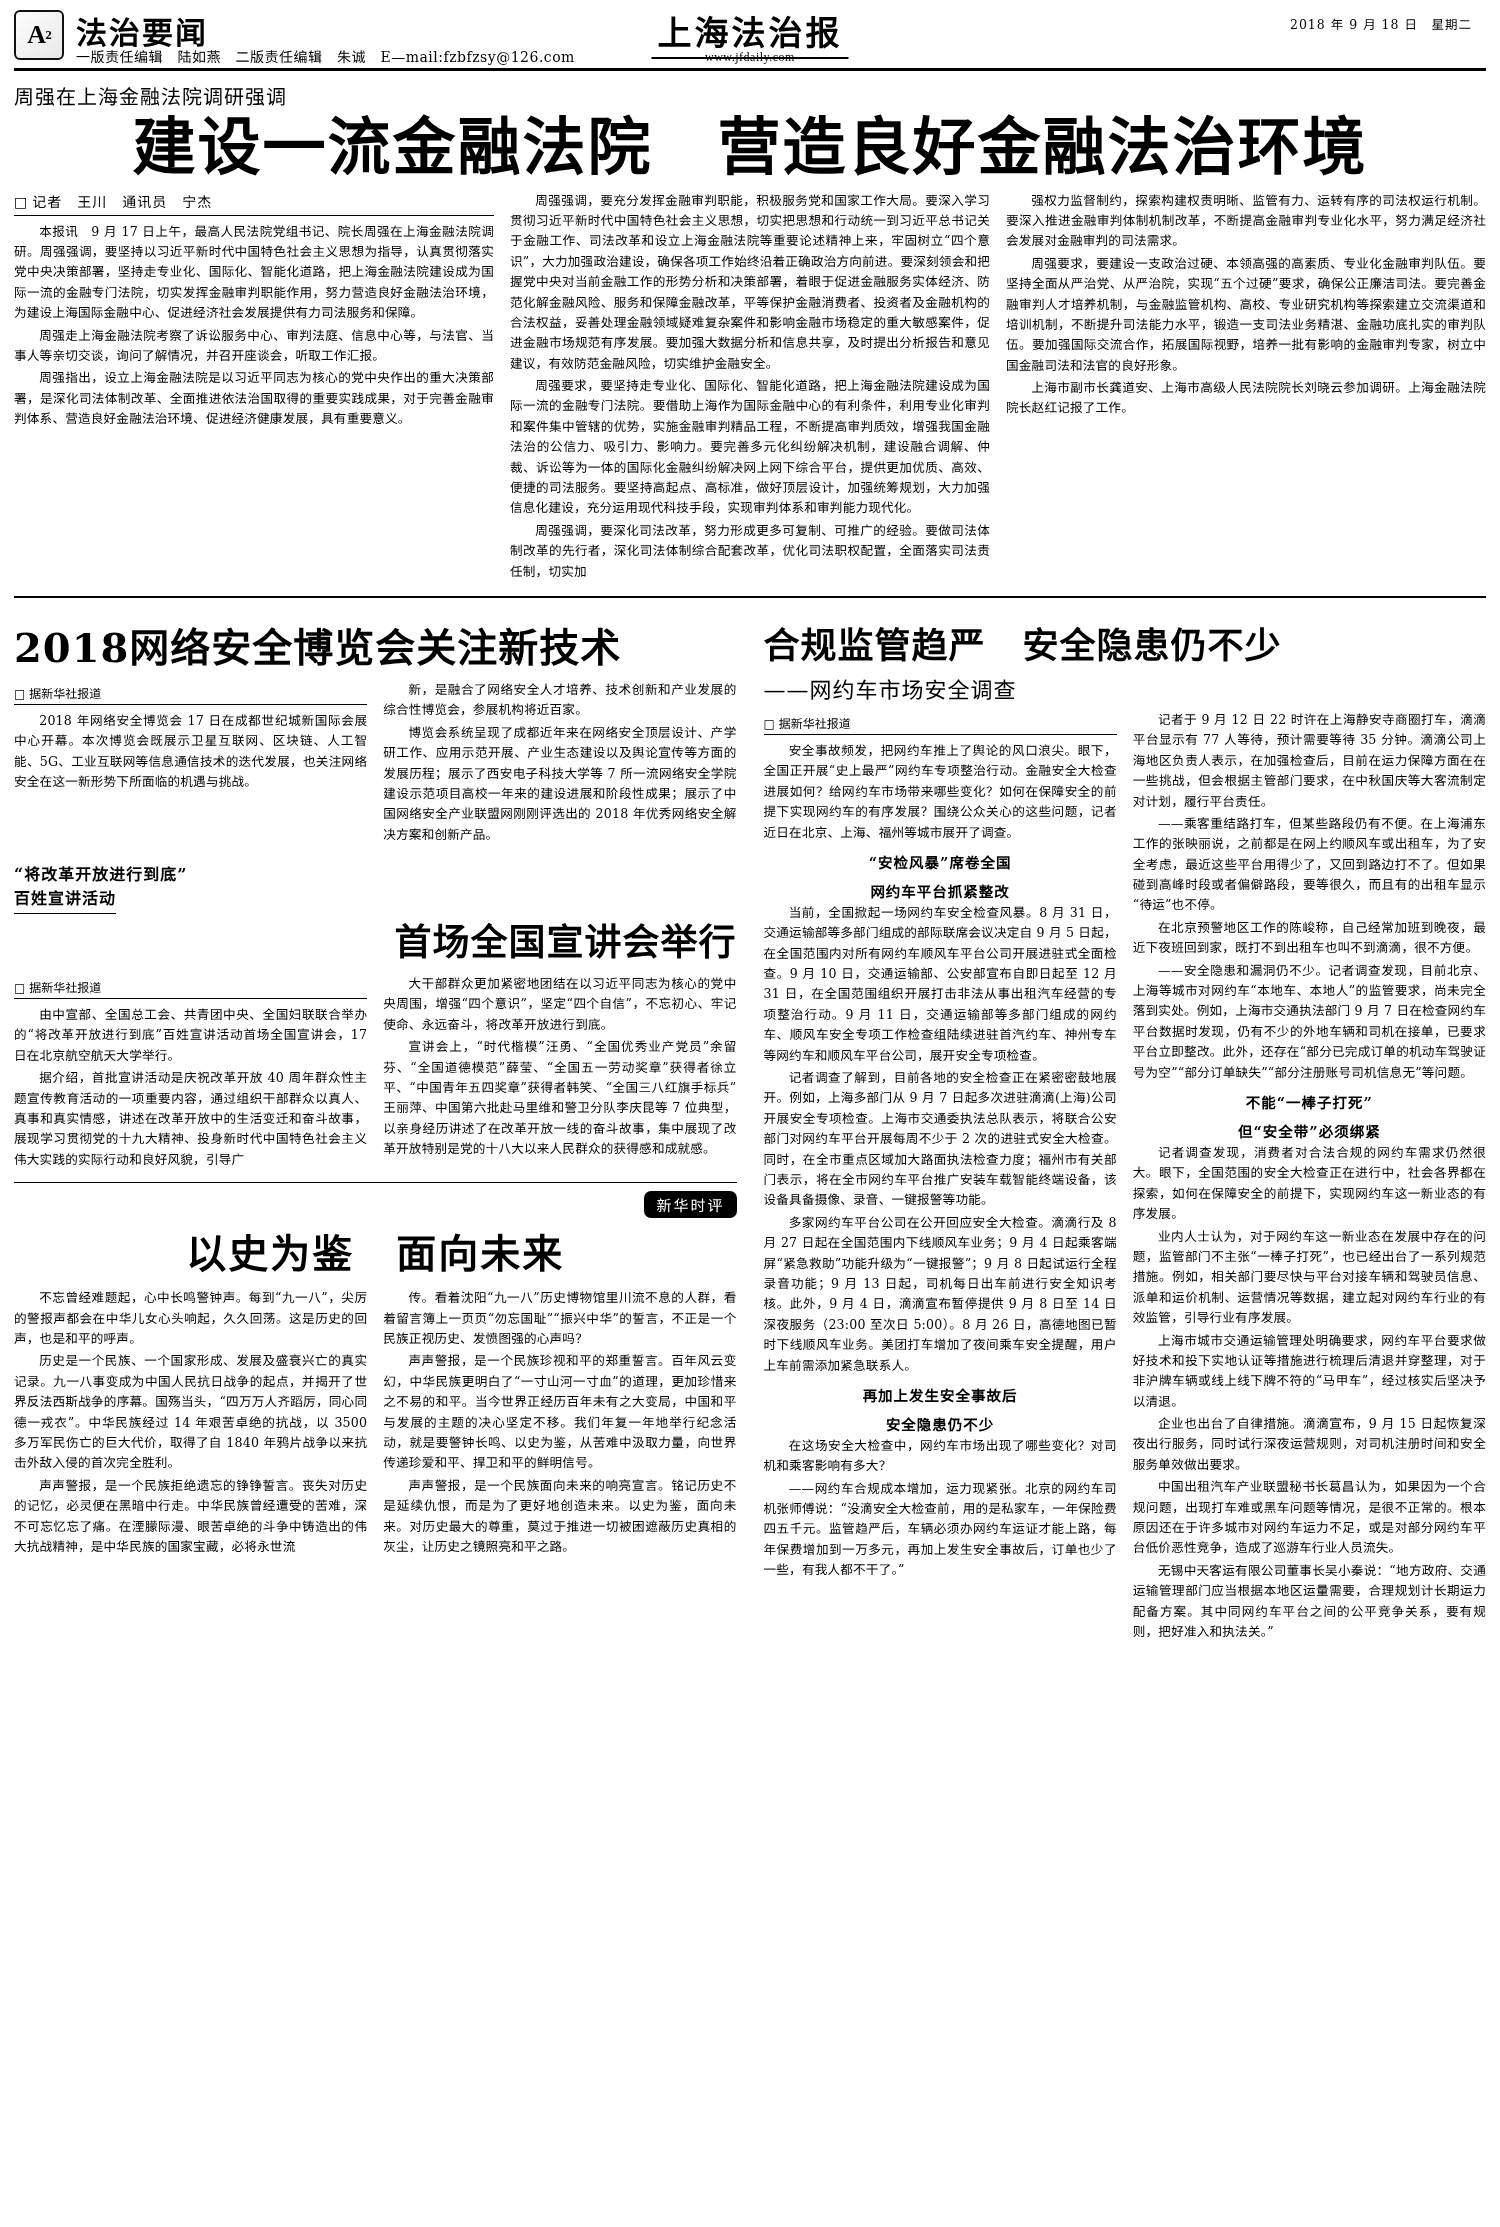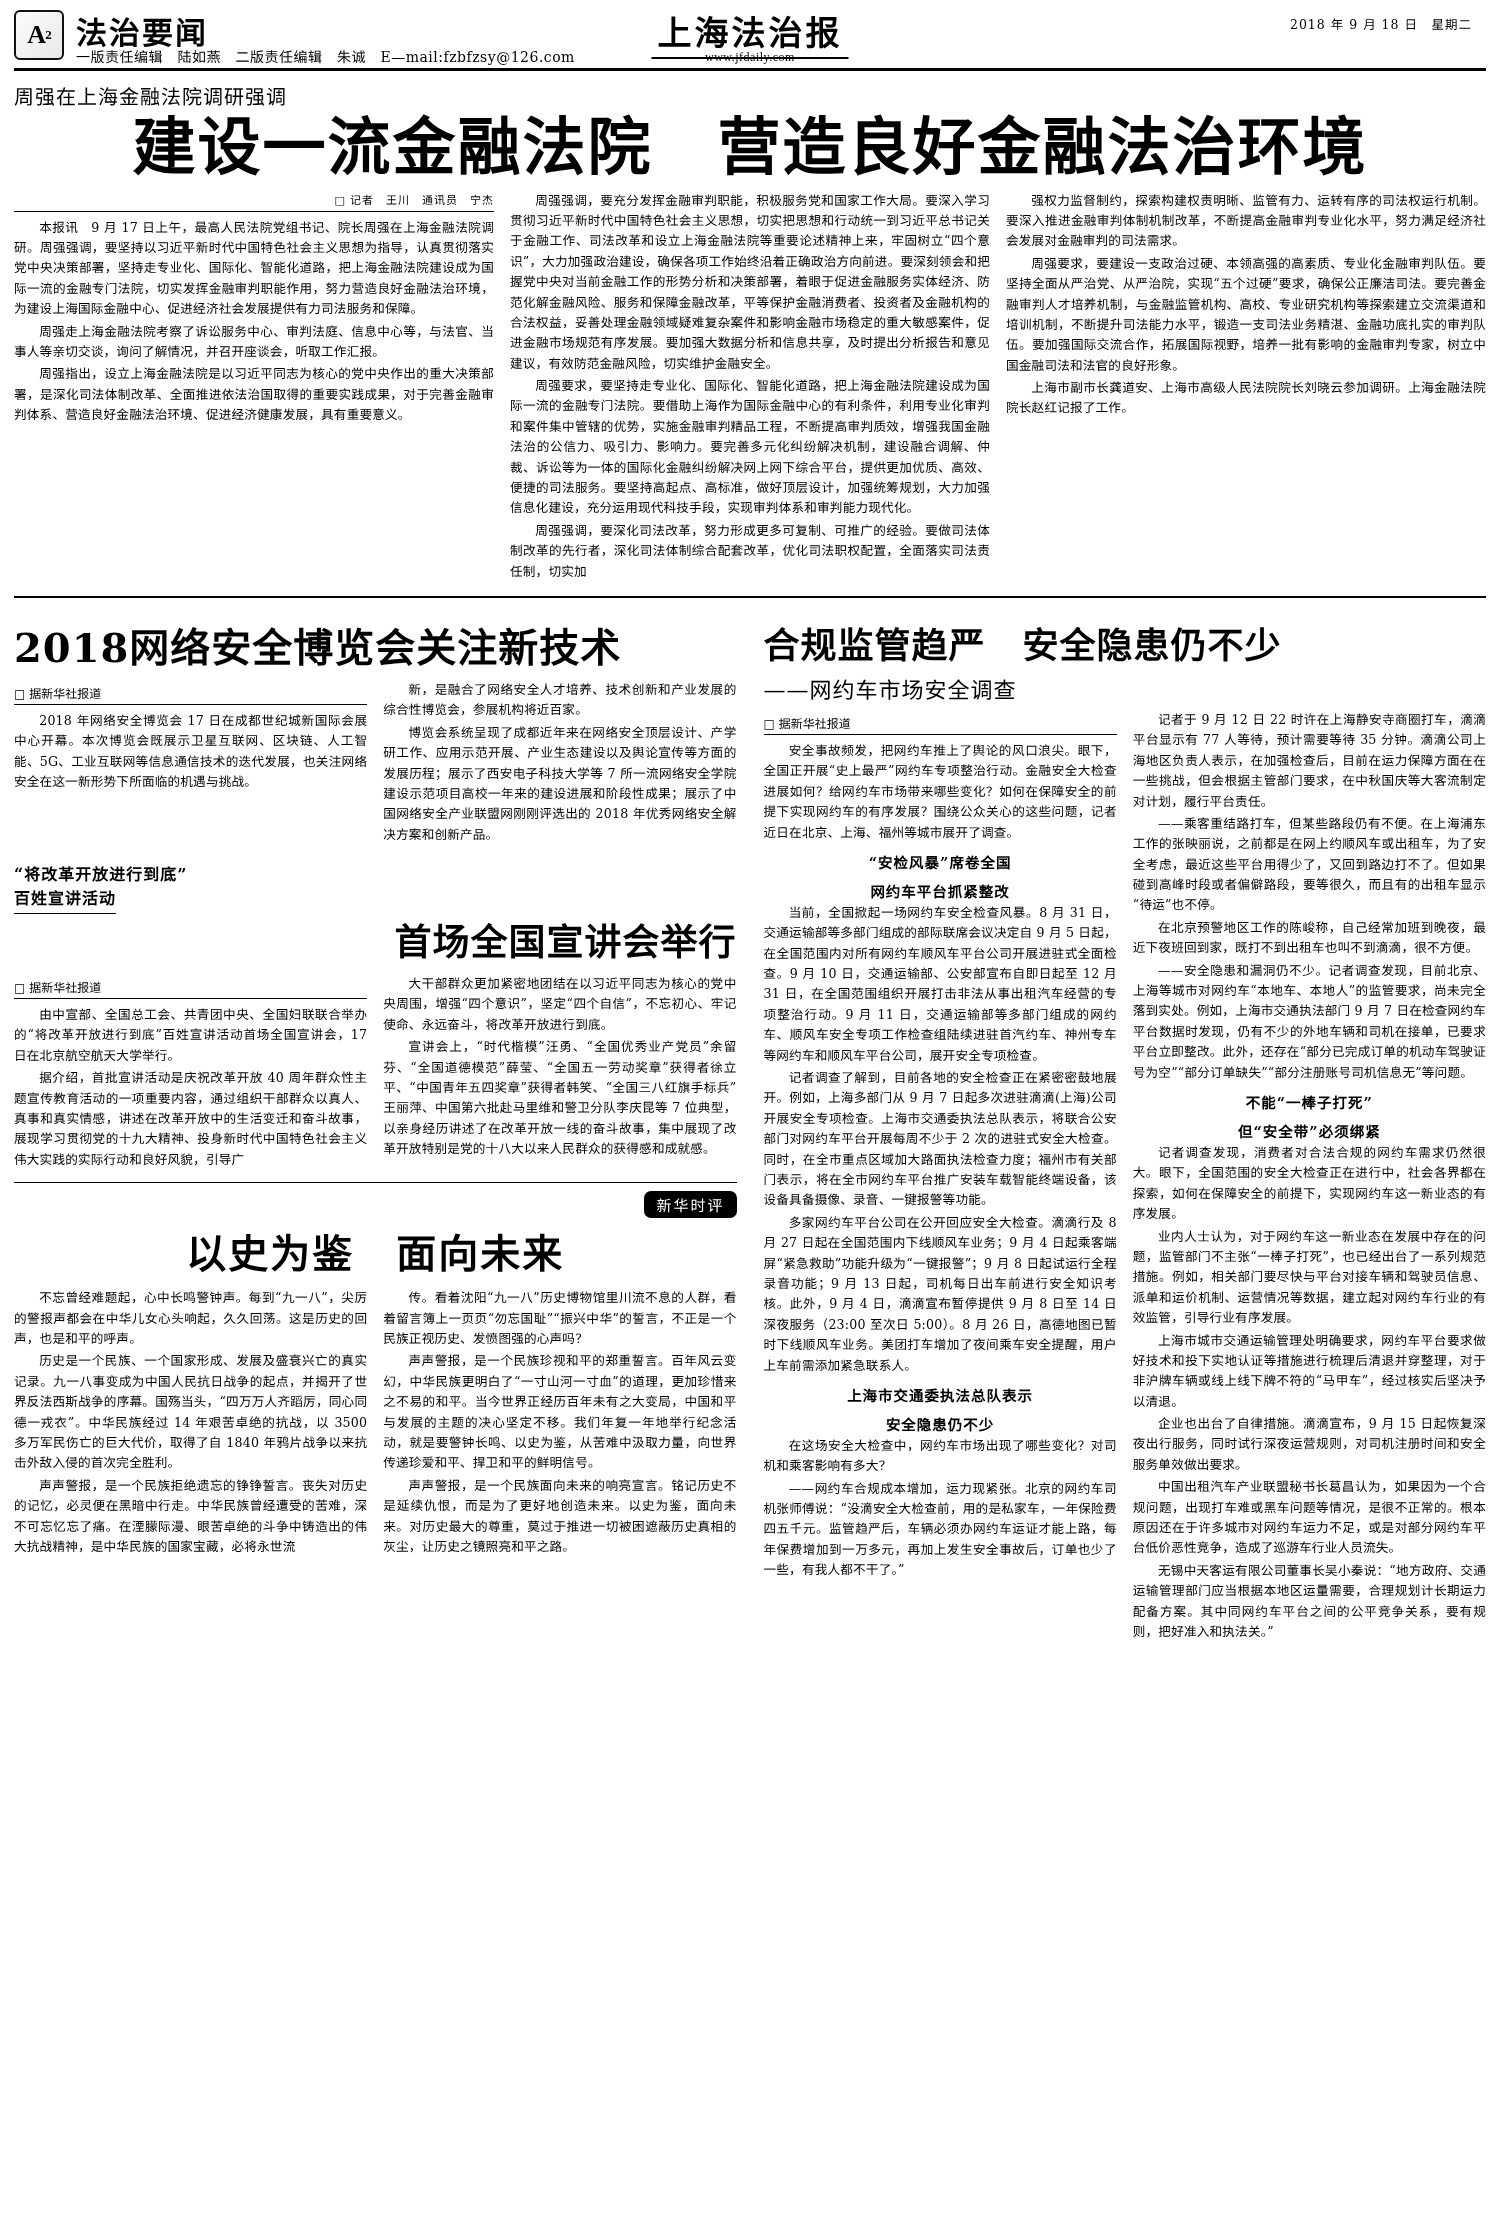--- a/index.html
+++ b/index.html
@@ -111,26 +111,25 @@
   .cols {
     display: flex;
     gap: 16px;
     margin: 8px 14px 0 14px;
   }
   .col {
     flex: 1 1 0;
     min-width: 0;
   }
   .byline {
-    font-size: 11px;
+    font-size: 14px;
     border-bottom: 1px solid #000;
     padding-bottom: 4px;
     margin-bottom: 6px;
     letter-spacing: 1px;
-    text-align: right;
   }
   .byline .box::before {
     content: "□";
     margin-right: 4px;
   }
   p.body {
     font-size: 12.6px;
     line-height: 1.62;
     text-align: justify;
     text-indent: 2em;
@@ -340,21 +339,21 @@
           <div class="src">据新华社报道</div>
           <p class="body">安全事故频发，把网约车推上了舆论的风口浪尖。眼下，全国正开展“史上最严”网约车专项整治行动。金融安全大检查进展如何？给网约车市场带来哪些变化？如何在保障安全的前提下实现网约车的有序发展？围绕公众关心的这些问题，记者近日在北京、上海、福州等城市展开了调查。</p>
 
           <div class="subhead">“安检风暴”席卷全国</div>
           <div class="subhead">网约车平台抓紧整改</div>
 
           <p class="body">当前，全国掀起一场网约车安全检查风暴。8 月 31 日，交通运输部等多部门组成的部际联席会议决定自 9 月 5 日起，在全国范围内对所有网约车顺风车平台公司开展进驻式全面检查。9 月 10 日，交通运输部、公安部宣布自即日起至 12 月 31 日，在全国范围组织开展打击非法从事出租汽车经营的专项整治行动。9 月 11 日，交通运输部等多部门组成的网约车、顺风车安全专项工作检查组陆续进驻首汽约车、神州专车等网约车和顺风车平台公司，展开安全专项检查。</p>
           <p class="body">记者调查了解到，目前各地的安全检查正在紧密密鼓地展开。例如，上海多部门从 9 月 7 日起多次进驻滴滴(上海)公司开展安全专项检查。上海市交通委执法总队表示，将联合公安部门对网约车平台开展每周不少于 2 次的进驻式安全大检查。同时，在全市重点区域加大路面执法检查力度；福州市有关部门表示，将在全市网约车平台推广安装车载智能终端设备，该设备具备摄像、录音、一键报警等功能。</p>
           <p class="body">多家网约车平台公司在公开回应安全大检查。滴滴行及 8 月 27 日起在全国范围内下线顺风车业务；9 月 4 日起乘客端屏“紧急救助”功能升级为“一键报警”；9 月 8 日起试运行全程录音功能；9 月 13 日起，司机每日出车前进行安全知识考核。此外，9 月 4 日，滴滴宣布暂停提供 9 月 8 日至 14 日深夜服务（23:00 至次日 5:00）。8 月 26 日，高德地图已暂时下线顺风车业务。美团打车增加了夜间乘车安全提醒，用户上车前需添加紧急联系人。</p>
 
-          <div class="subhead">上海市交通委执法总队表示</div>
+          <div class="subhead">再加上发生安全事故后</div>
           <div class="subhead">安全隐患仍不少</div>
 
           <p class="body">在这场安全大检查中，网约车市场出现了哪些变化？对司机和乘客影响有多大？</p>
           <p class="body">——网约车合规成本增加，运力现紧张。北京的网约车司机张师傅说：“没滴安全大检查前，用的是私家车，一年保险费四五千元。监管趋严后，车辆必须办网约车运证才能上路，每年保费增加到一万多元，再加上发生安全事故后，订单也少了一些，有我人都不干了。”</p>
           <p class="body"></p>
         </div>
 
         <div class="col">
           <p class="body">记者于 9 月 12 日 22 时许在上海静安寺商圈打车，滴滴平台显示有 77 人等待，预计需要等待 35 分钟。滴滴公司上海地区负责人表示，在加强检查后，目前在运力保障方面在在一些挑战，但会根据主管部门要求，在中秋国庆等大客流制定对计划，履行平台责任。</p>
           <p class="body">——乘客重结路打车，但某些路段仍有不便。在上海浦东工作的张映丽说，之前都是在网上约顺风车或出租车，为了安全考虑，最近这些平台用得少了，又回到路边打不了。但如果碰到高峰时段或者偏僻路段，要等很久，而且有的出租车显示“待运”也不停。</p>

